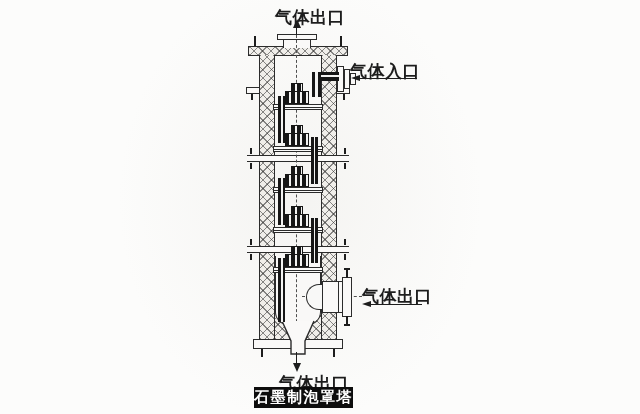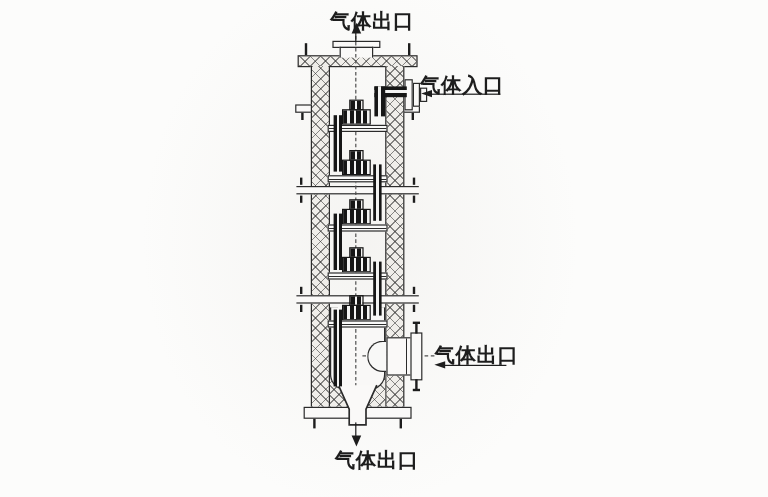--- a/index.html
+++ b/index.html
@@ -144,14 +144,15 @@
   <div class="abs dash-h" style="left:302px;top:296px;width:60px;z-index:3;"></div>
 
   <div class="abs lbl" style="left:362px;top:285px;z-index:6;">气体出口</div>
   <div class="abs tri-left" style="left:362px;top:301px;z-index:6;"></div>
   <div class="abs arrow-shaft-h" style="left:370px;top:304px;width:52px;z-index:6;"></div>
 
   <div class="abs arrow-shaft-v" style="left:296px;top:352px;height:13px;z-index:6;"></div>
   <div class="abs tri-down" style="left:293px;top:363px;z-index:6;"></div>
   <div class="abs lbl" style="left:279px;top:372px;z-index:6;">气体出口</div>
 
+  <div class="abs banner" style="left:254px;top:387px;width:99px;height:21px;z-index:6;">石墨制泡罩塔</div>
 
 </div>
 
 </body></html>

